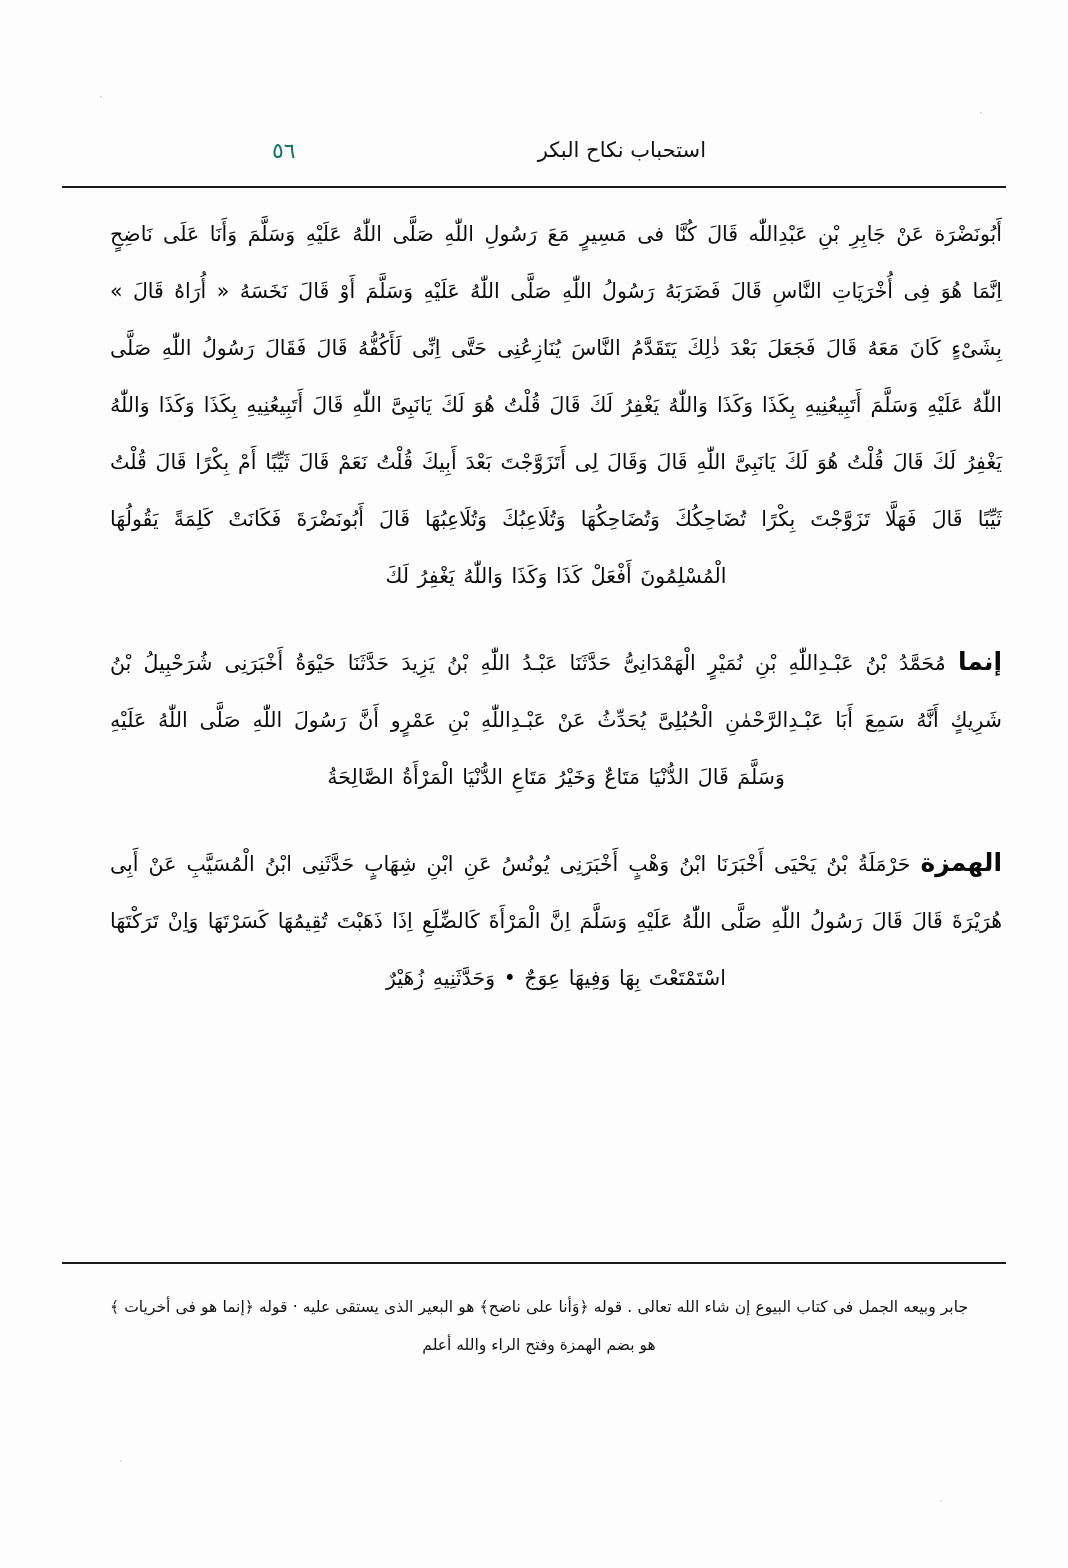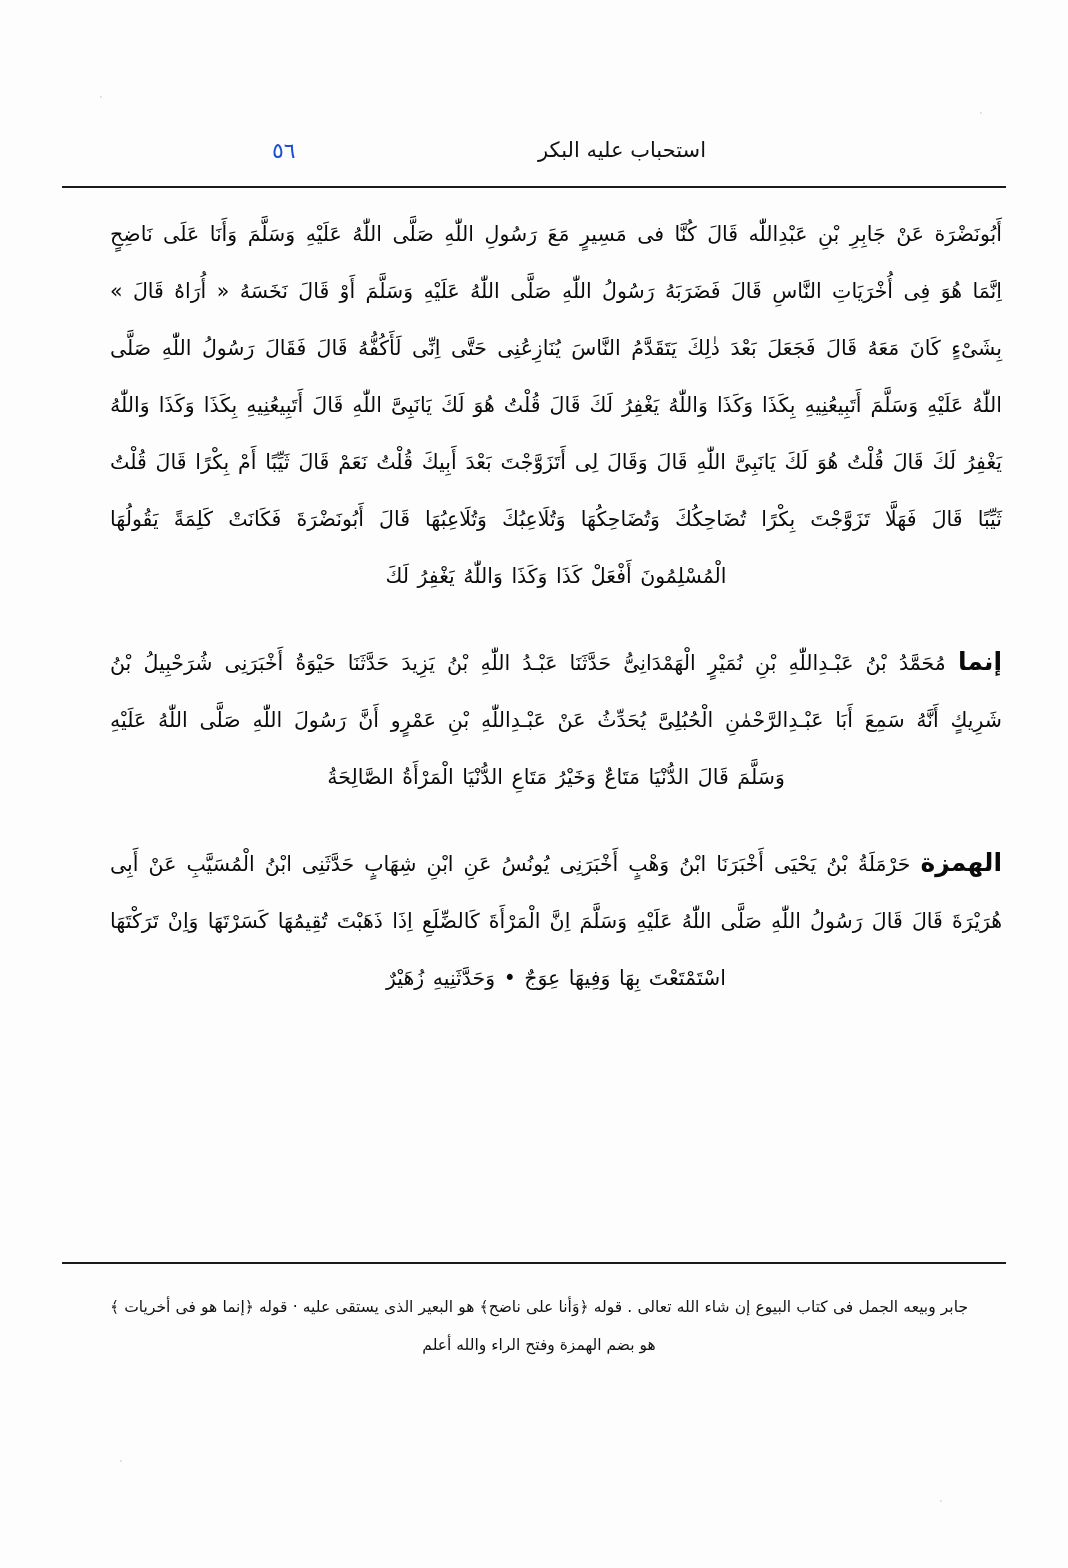--- a/index.html
+++ b/index.html
@@ -37,21 +37,21 @@
   }
   .header-title {
     font-size: 21px;
     letter-spacing: 0.5px;
     color: #111;
     white-space: nowrap;
     margin-right: 300px;
   }
   .page-number {
     font-size: 22px;
-    color: #1d4ed8;
+    color: #0f766e;
     margin-left: 210px;
     letter-spacing: 1px;
   }
 
   .rule-top {
     position: absolute;
     top: 186px;
     left: 62px;
     right: 62px;
     height: 0;
@@ -117,21 +117,21 @@
     background: #d8d8d8;
     border-radius: 50%;
   }
 </style>
 </head>
 <body>
 
 <div class="page">
 
   <div class="header">
-    <div class="header-title">استحباب عليه البكر</div>
+    <div class="header-title">استحباب نكاح البكر</div>
     <div class="page-number">٥٦</div>
   </div>
 
   <div class="rule-top"></div>
 
   <div class="body">
 
     <p class="para">
       <span>أَبُونَضْرَة عَنْ جَابِرِ بْنِ عَبْدِاللّٰه قَالَ كُنَّا فى مَسِيرٍ مَعَ رَسُولِ اللّٰهِ صَلَّى اللّٰهُ عَلَيْهِ وَسَلَّمَ وَأَنَا عَلَى نَاضِحٍ اِنَّمَا هُوَ فِى أُخْرَيَاتِ النَّاسِ قَالَ فَضَرَبَهُ رَسُولُ اللّٰهِ صَلَّى اللّٰهُ عَلَيْهِ وَسَلَّمَ أَوْ قَالَ نَخَسَهُ « أُرَاهُ قَالَ » بِشَىْءٍ كَانَ مَعَهُ قَالَ فَجَعَلَ بَعْدَ ذٰلِكَ يَتَقَدَّمُ النَّاسَ يُنَازِعُنِى حَتَّى اِنِّى لَأَكُفُّهُ قَالَ فَقَالَ رَسُولُ اللّٰهِ صَلَّى اللّٰهُ عَلَيْهِ وَسَلَّمَ أَتَبِيعُنِيهِ بِكَذَا وَكَذَا وَاللّٰهُ يَغْفِرُ لَكَ قَالَ قُلْتُ هُوَ لَكَ يَانَبِىَّ اللّٰهِ قَالَ أَتَبِيعُنِيهِ بِكَذَا وَكَذَا وَاللّٰهُ يَغْفِرُ لَكَ قَالَ قُلْتُ هُوَ لَكَ يَانَبِىَّ اللّٰهِ قَالَ وَقَالَ لِى أَتَزَوَّجْتَ بَعْدَ أَبِيكَ قُلْتُ نَعَمْ قَالَ ثَيِّبًا أَمْ بِكْرًا قَالَ قُلْتُ ثَيِّبًا قَالَ فَهَلَّا تَزَوَّجْتَ بِكْرًا تُضَاحِكُكَ وَتُضَاحِكُهَا وَتُلَاعِبُكَ وَتُلَاعِبُهَا قَالَ أَبُونَضْرَةَ فَكَانَتْ كَلِمَةً يَقُولُهَا الْمُسْلِمُونَ أَفْعَلْ كَذَا وَكَذَا وَاللّٰهُ يَغْفِرُ لَكَ</span>
     </p>

